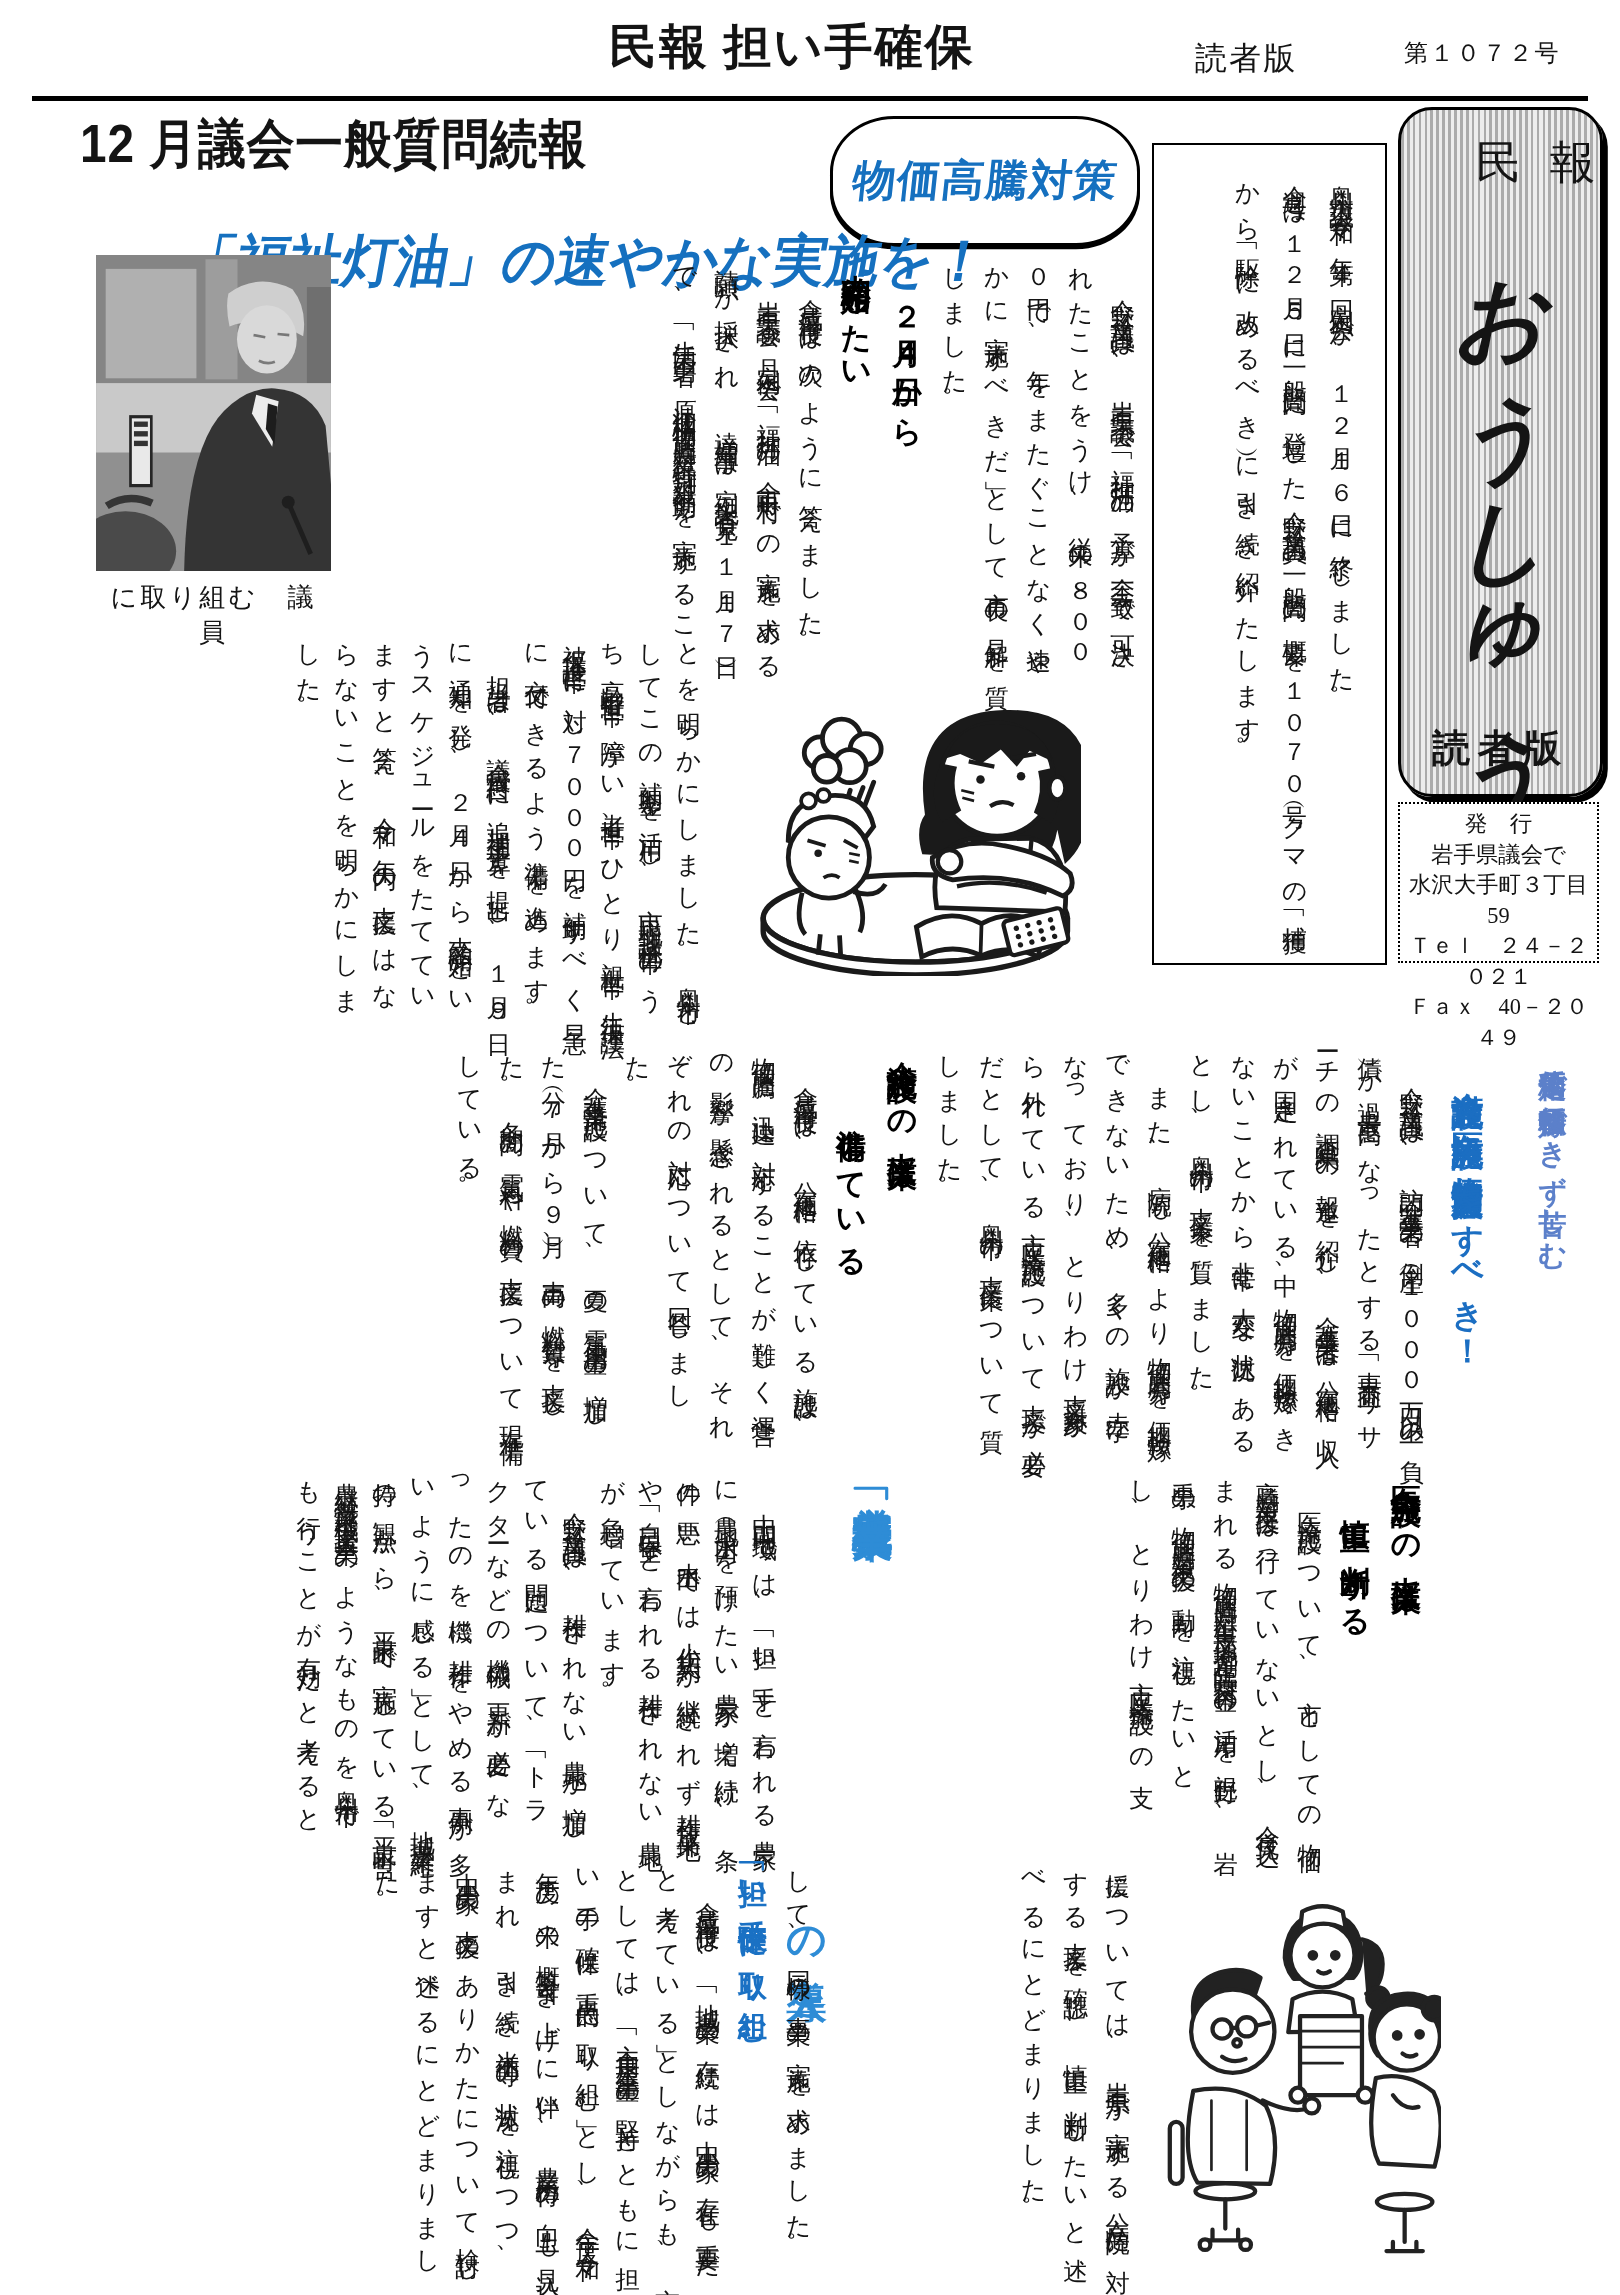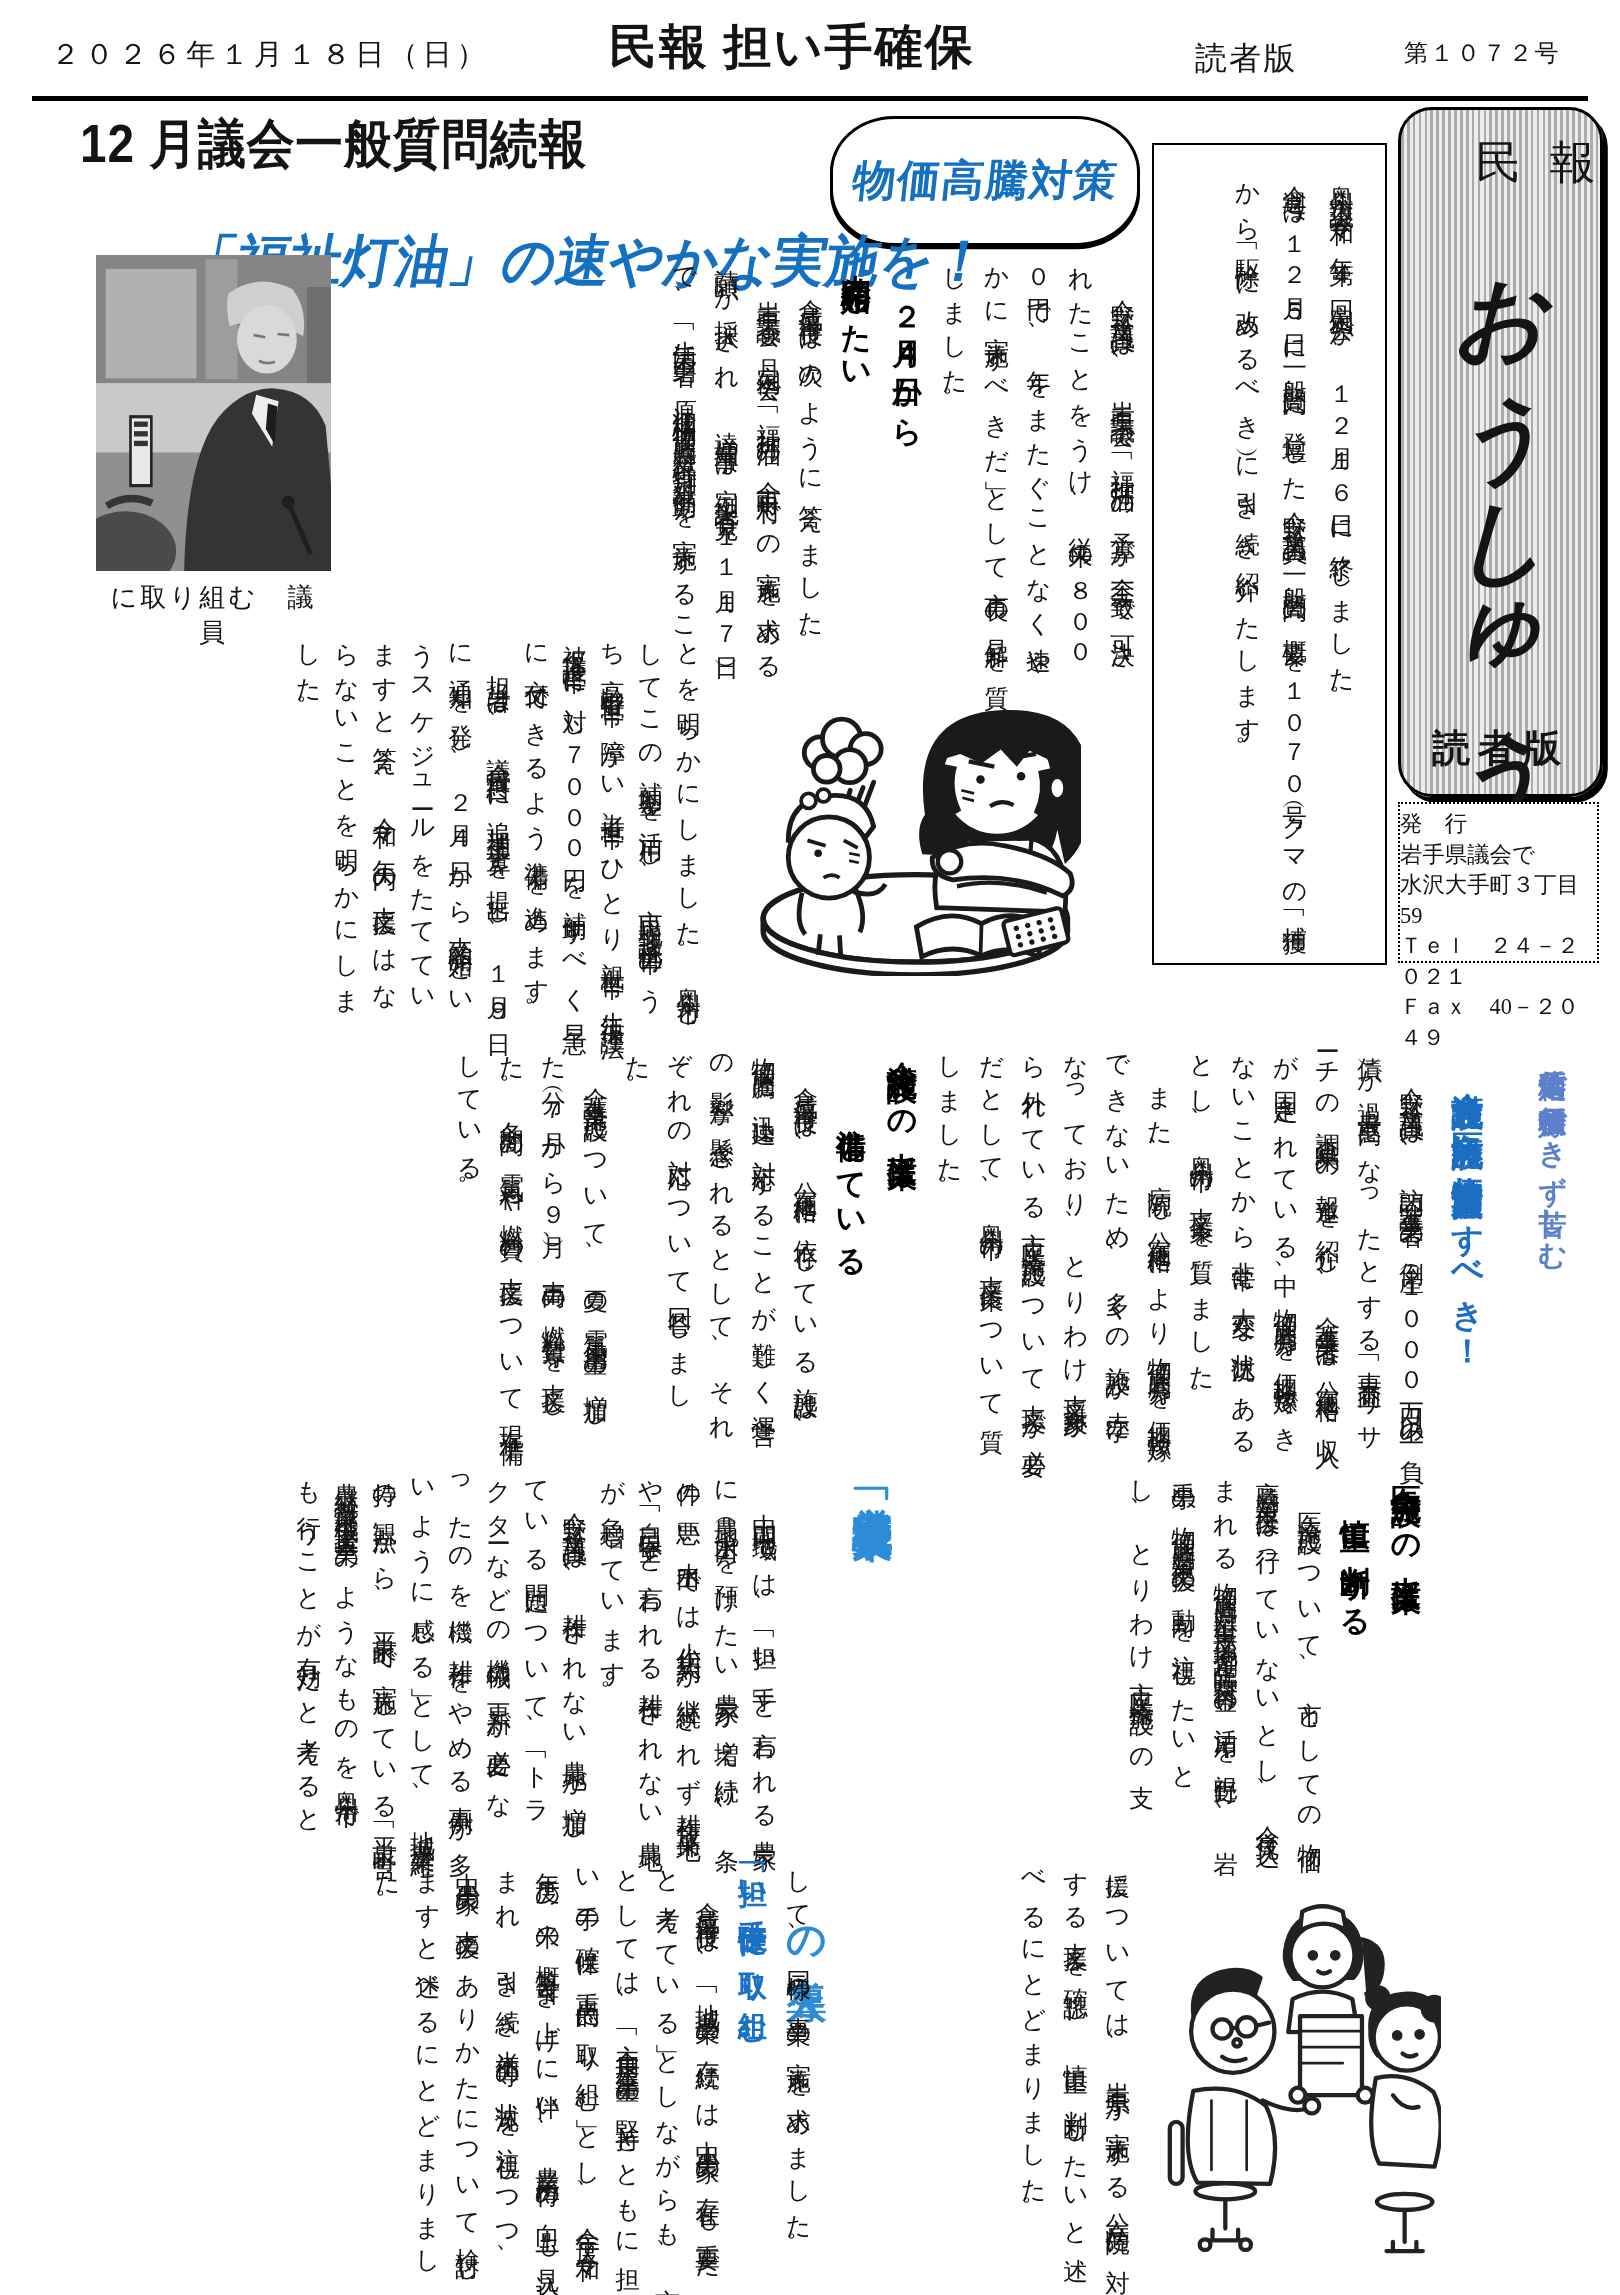--- a/index.html
+++ b/index.html
@@ -24,21 +24,21 @@
   
   .logo-box{left:1398px;top:107px;width:199px;height:684px;border:3.2px solid #000;border-radius:34px;
             background:repeating-linear-gradient(90deg,#ababab 0 2.7px,#ededed 2.7px 5.9px);
             box-shadow:4.8px 5.9px 0 #000;}
   .logo-top{position:absolute;top:22.4px;left:0;width:100%;text-align:center;font-size:46px;font-weight:normal;letter-spacing:28px;text-indent:28px;padding-left:35px;}
   .logo-name{position:absolute;top:104px;left:50%;transform:translateX(-50%);writing-mode:vertical-rl;
              font-size:92px;font-weight:bold;letter-spacing:7.5px;line-height:1;font-style:italic;}
   .logo-bottom{position:absolute;bottom:20px;left:0;width:100%;text-align:center;font-size:38px;font-weight:bold;letter-spacing:7.5px;}
   
   .pub-box{left:1398px;top:802px;width:201px;height:161px;border:2.1px dotted #000;background:#fff;
-           text-align:left;font-size:22.4px;line-height:1.36;padding-top:5.3px;box-sizing:border-box;}
+           text-align:center;font-size:22.4px;line-height:1.36;padding-top:5.3px;box-sizing:border-box;}
   
   .intro-box{left:1152px;top:143px;width:231px;height:818px;border:2.7px solid #000;background:#fff;}
   .intro-box .vtext{position:absolute;top:21.4px;right:20px;height:774px;width:190px;line-height:47px;}
   
   .vtext{position:absolute;writing-mode:vertical-rl;text-orientation:mixed;
          font-size:24.6px;letter-spacing:5.9px;line-height:42px;color:#141414;}
   .lh72{line-height:38px;}
   .lh74{line-height:40px;}
   .sub{font-family:"Liberation Sans","DejaVu Sans",sans-serif;font-weight:700;font-size:30px;
        letter-spacing:3.7px;line-height:51px;color:#000;}
@@ -51,21 +51,20 @@
   
   .photo{left:96px;top:255px;width:235px;height:316px;background:#9b9b9b;}
   .caption{left:96px;top:580px;width:235px;text-align:center;font-size:26px;letter-spacing:3.2px;}
   .illo{position:absolute;}
 </style>
 </head>
 <body>
 
 <div id="page">
 
-  <div class="abs hdr-date">２０２６年１月１８日（日）</div>
   <div class="abs hdr-title">民報 担い手確保</div>
   <div class="abs hdr-edition">読者版</div>
   <div class="abs hdr-issue">第１０７２号</div>
   <div class="abs hdr-rule"></div>
 
   <div class="abs kicker">12 月議会一般質問続報</div>
   <div class="abs badge">
     <span>物価高騰対策</span>
   </div>
   <div class="abs mainhead">「福祉灯油」の速やかな実施を！</div>

